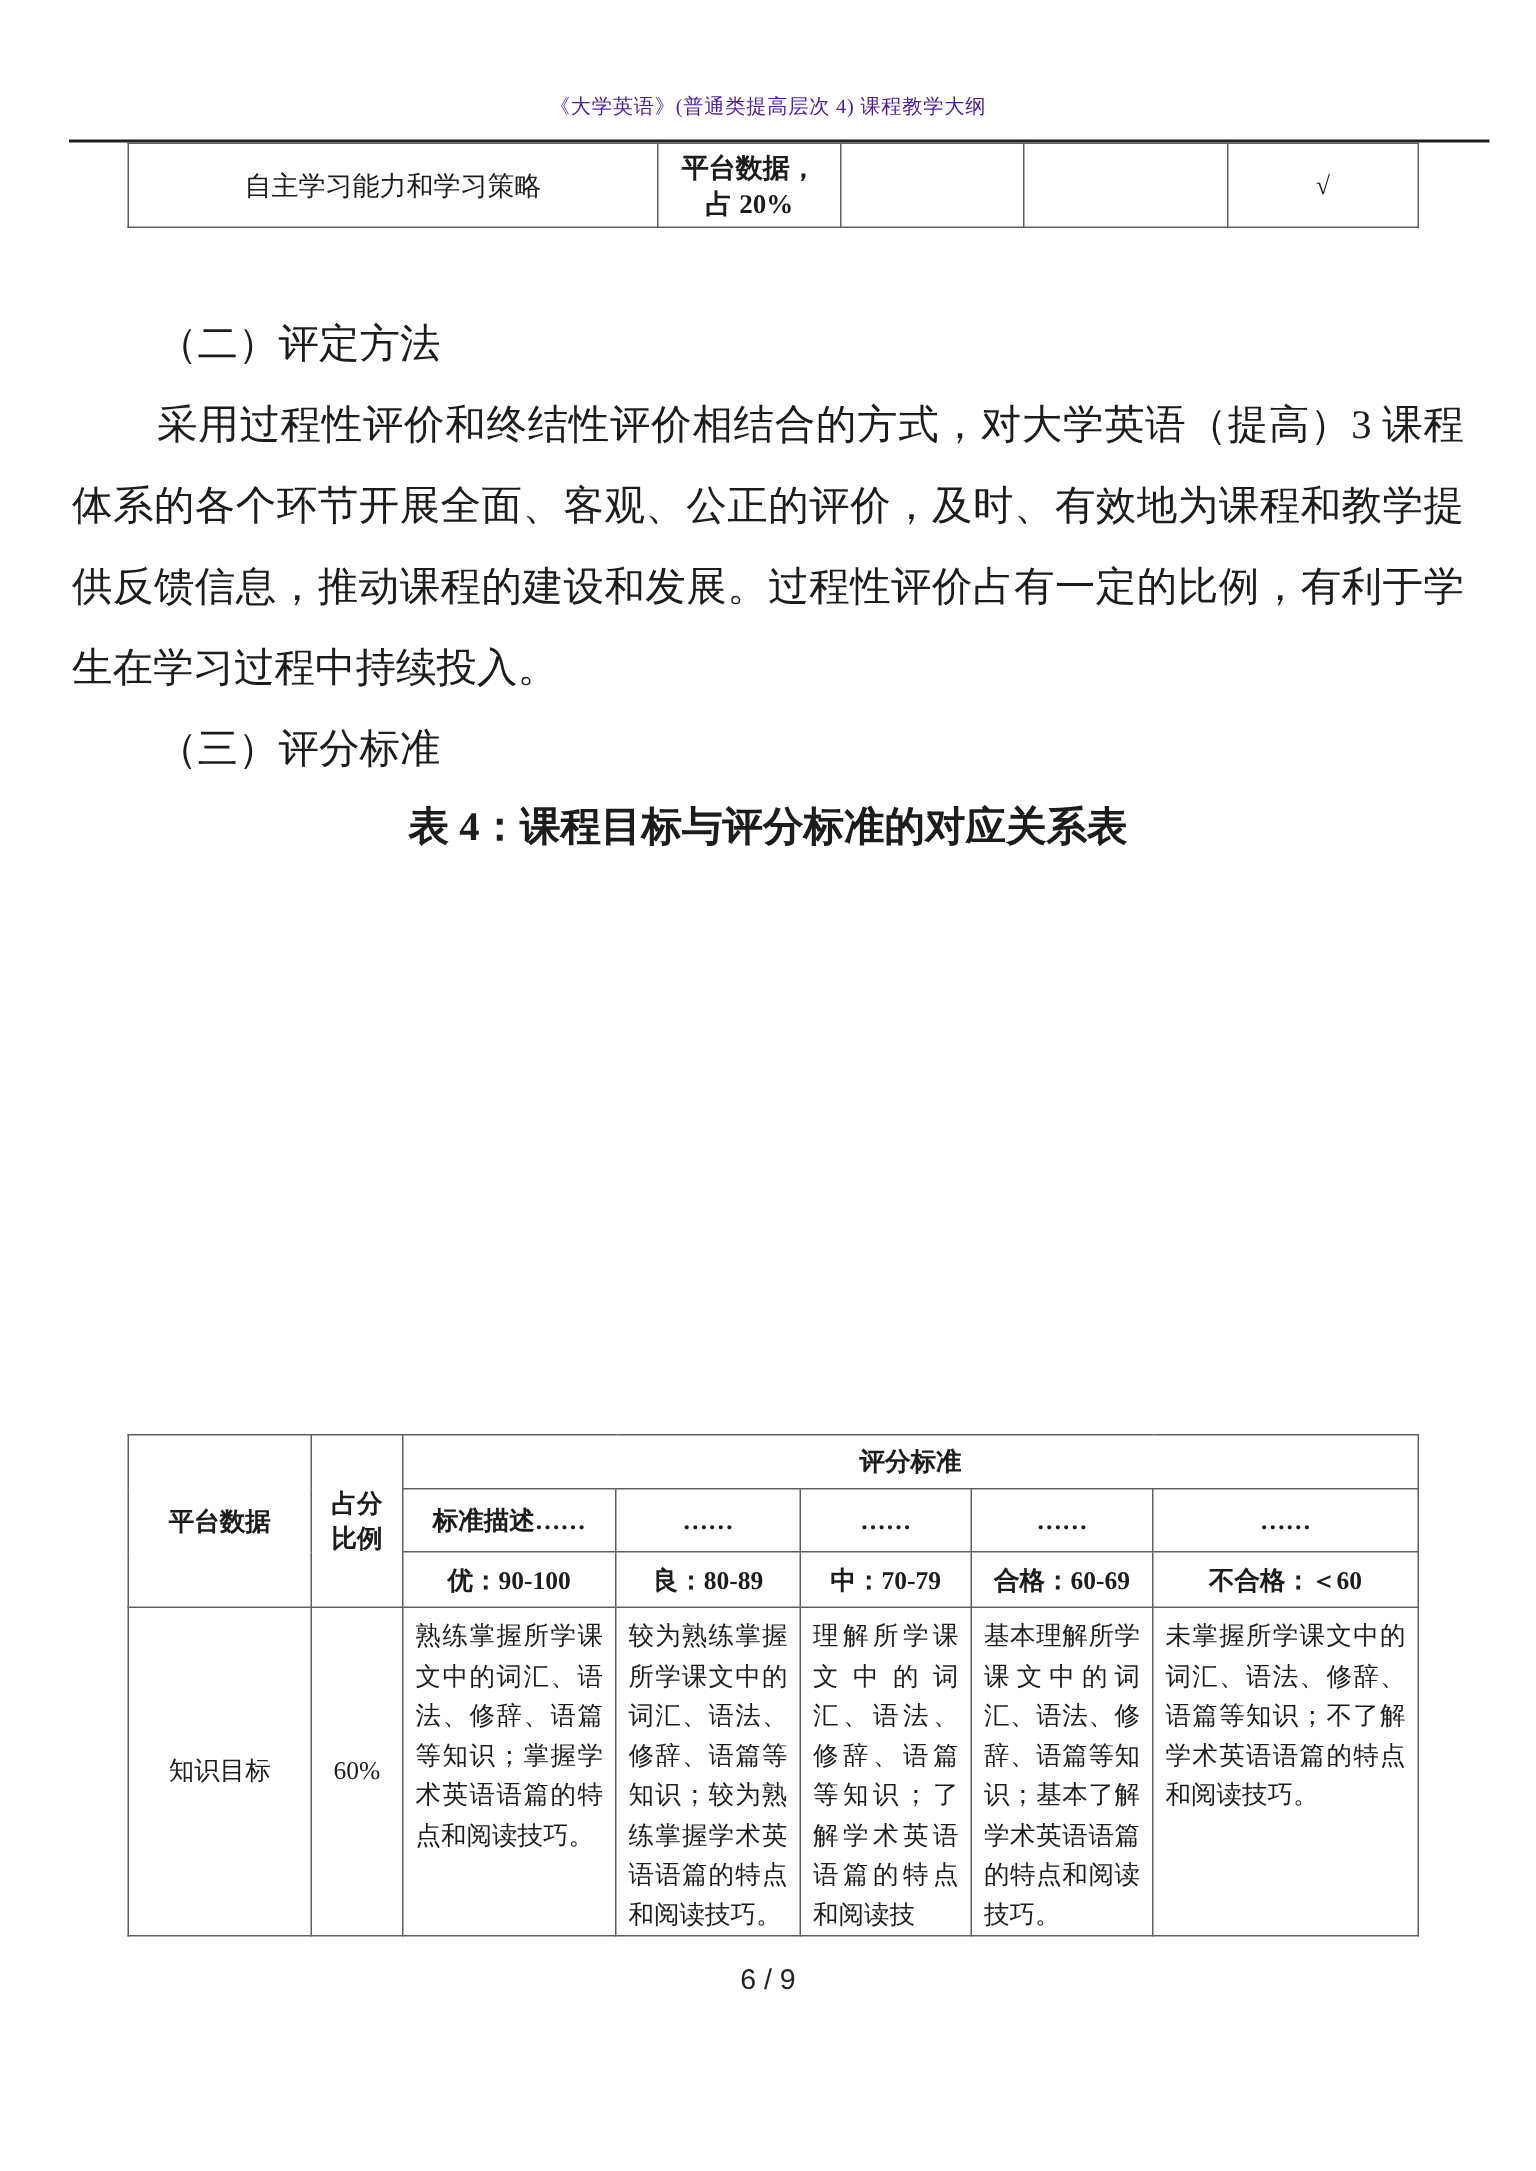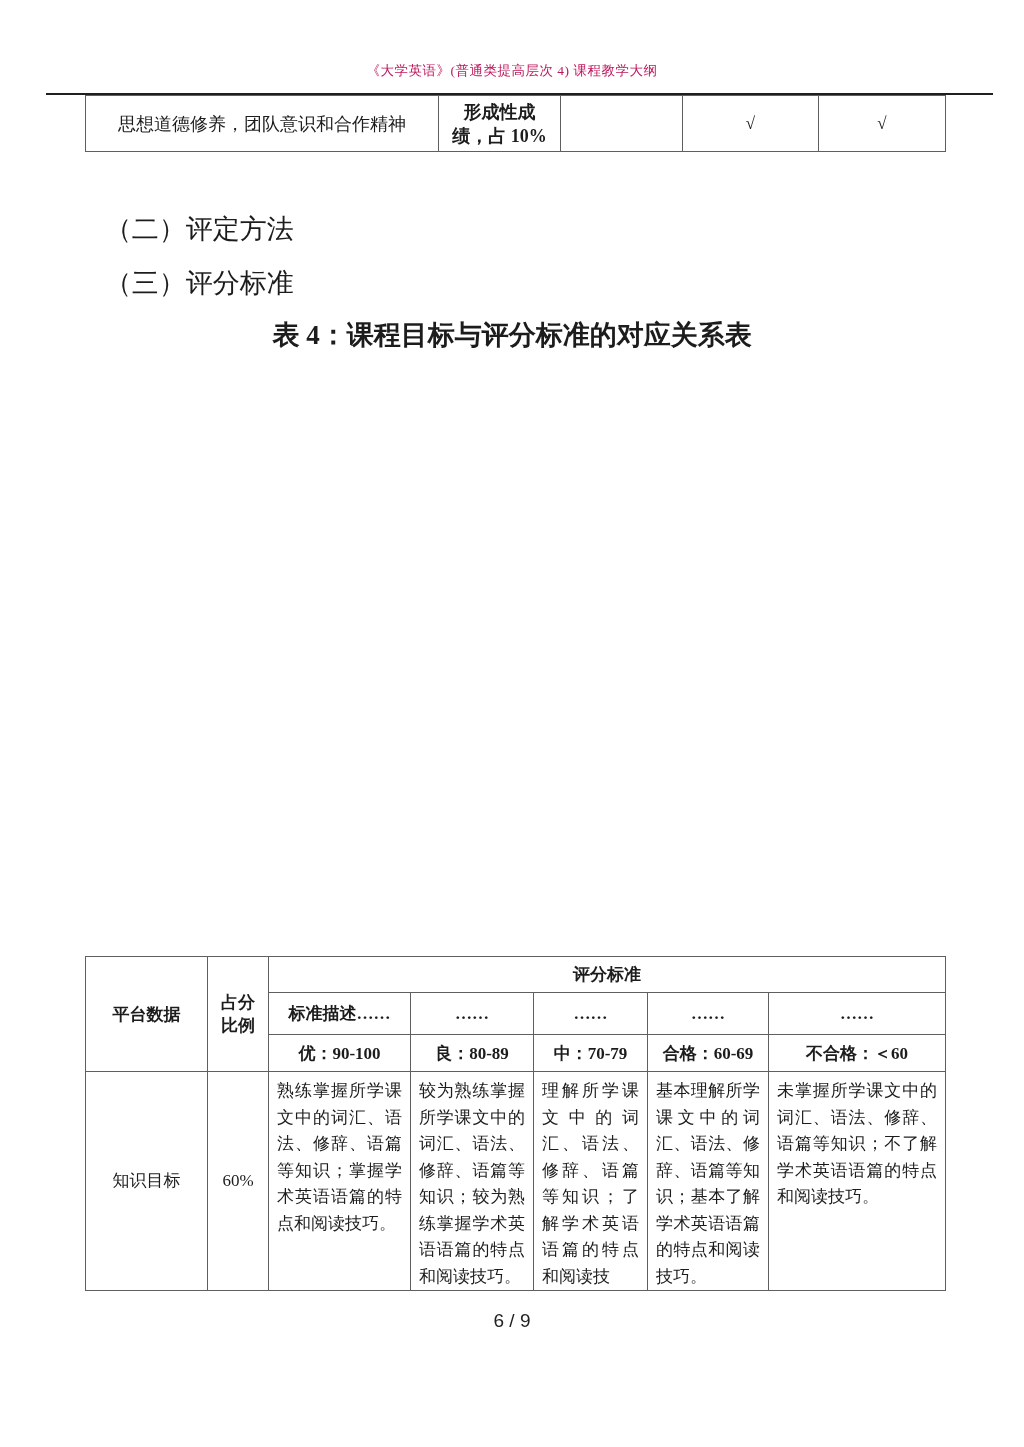--- a/index.html
+++ b/index.html
@@ -12,21 +12,21 @@
     font-family: "Liberation Serif", "DejaVu Serif", serif;
     color: #1c1c1c;
     overflow: hidden;
   }
   .doc-header {
     position: absolute;
     top: 62px; left: 0;
     width: 100%;
     text-align: center;
     font-size: 13.5px;
-    color: #be185d;
+    color: #4c1d95;
     letter-spacing: 0.5px;
   }
   .header-rule {
     position: absolute;
     top: 93px; left: 46px;
     width: 947px;
     border-top: 2px solid #1f1f1f;
   }
   table { border-collapse: collapse; table-layout: fixed; }
   td { border: 1px solid #5f5f5f; }
@@ -117,32 +117,33 @@
   <table class="table-top">
     <colgroup>
       <col style="width:353px">
         <col style="width:122px">
         <col style="width:122px">
         <col style="width:136px">
         <col style="width:127px">
     </colgroup>
     <tbody>
       <tr>
-        <td>思想道德修养，团队意识和合作精神</td>
-        <td class="method">形成性成
-绩，占 10%</td>
+        <td>自主学习能力和学习策略</td>
+        <td class="method">平台数据，
+占 20%</td>
         <td></td>
-        <td class="check">√</td>
+        <td class="check"></td>
         <td class="check">√</td>
       </tr>
     </tbody>
   </table>
 
   <div class="body-text">
     <div class="sec-heading">（二）评定方法</div>
+    <p>采用过程性评价和终结性评价相结合的方式，对大学英语（提高）3 课程体系的各个环节开展全面、客观、公正的评价，及时、有效地为课程和教学提供反馈信息，推动课程的建设和发展。过程性评价占有一定的比例，有利于学生在学习过程中持续投入。</p>
     <div class="sec-heading">（三）评分标准</div>
     <div class="table-caption">表 4：课程目标与评分标准的对应关系表</div>
   </div>
 
   <table class="table4">
     <colgroup>
       <col style="width:122px">
         <col style="width:61px">
         <col style="width:142px">
         <col style="width:123px">

